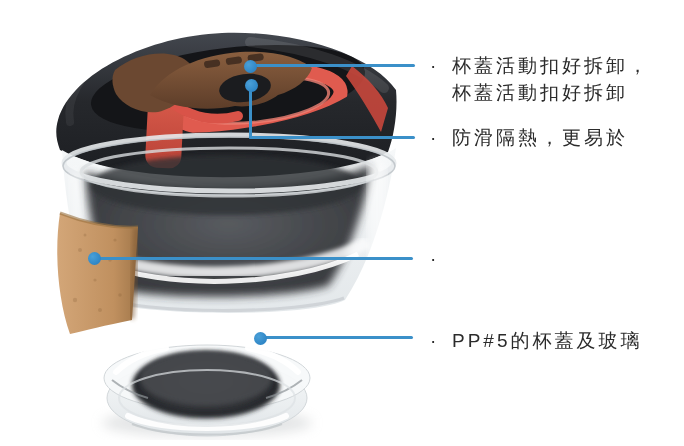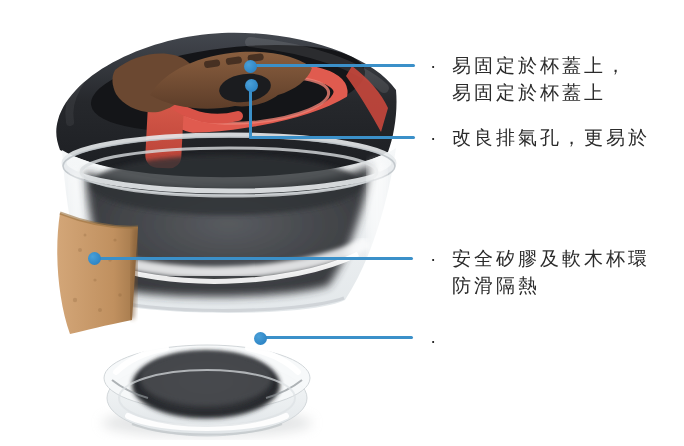--- a/index.html
+++ b/index.html
@@ -167,39 +167,36 @@
   <div class="cline l3"></div>
   <div class="cline l4"></div>
   <div class="cdot d1"></div>
   <div class="cdot d2"></div>
   <div class="cdot d3"></div>
   <div class="cdot d4"></div>
 
   <div class="callout t1">
     <span class="bullet">·</span>
     <div>
-      <div>易固定於杯蓋上，</div>
-      <div>易固定於杯蓋上</div>
+      <div>杯蓋活動扣好拆卸，</div>
+      <div>杯蓋活動扣好拆卸</div>
     </div>
   </div>
 
   <div class="callout t2">
     <span class="bullet">·</span>
     <div>
-      <div>改良排氣孔，更易於</div>
+      <div>防滑隔熱，更易於</div>
     </div>
   </div>
 
   <div class="callout t3">
     <span class="bullet">·</span>
+  </div>
+
+  <div class="callout t4">
+    <span class="bullet">·</span>
     <div>
-      <div>安全矽膠及軟木杯環</div>
-      <div>防滑隔熱</div>
+      <div>PP#5的杯蓋及玻璃</div>
     </div>
   </div>
 
-  <div class="callout t4">
-    <span class="bullet">·</span>
-    <div>
-    </div>
-  </div>
-
 </div>
 
 </body></html>

